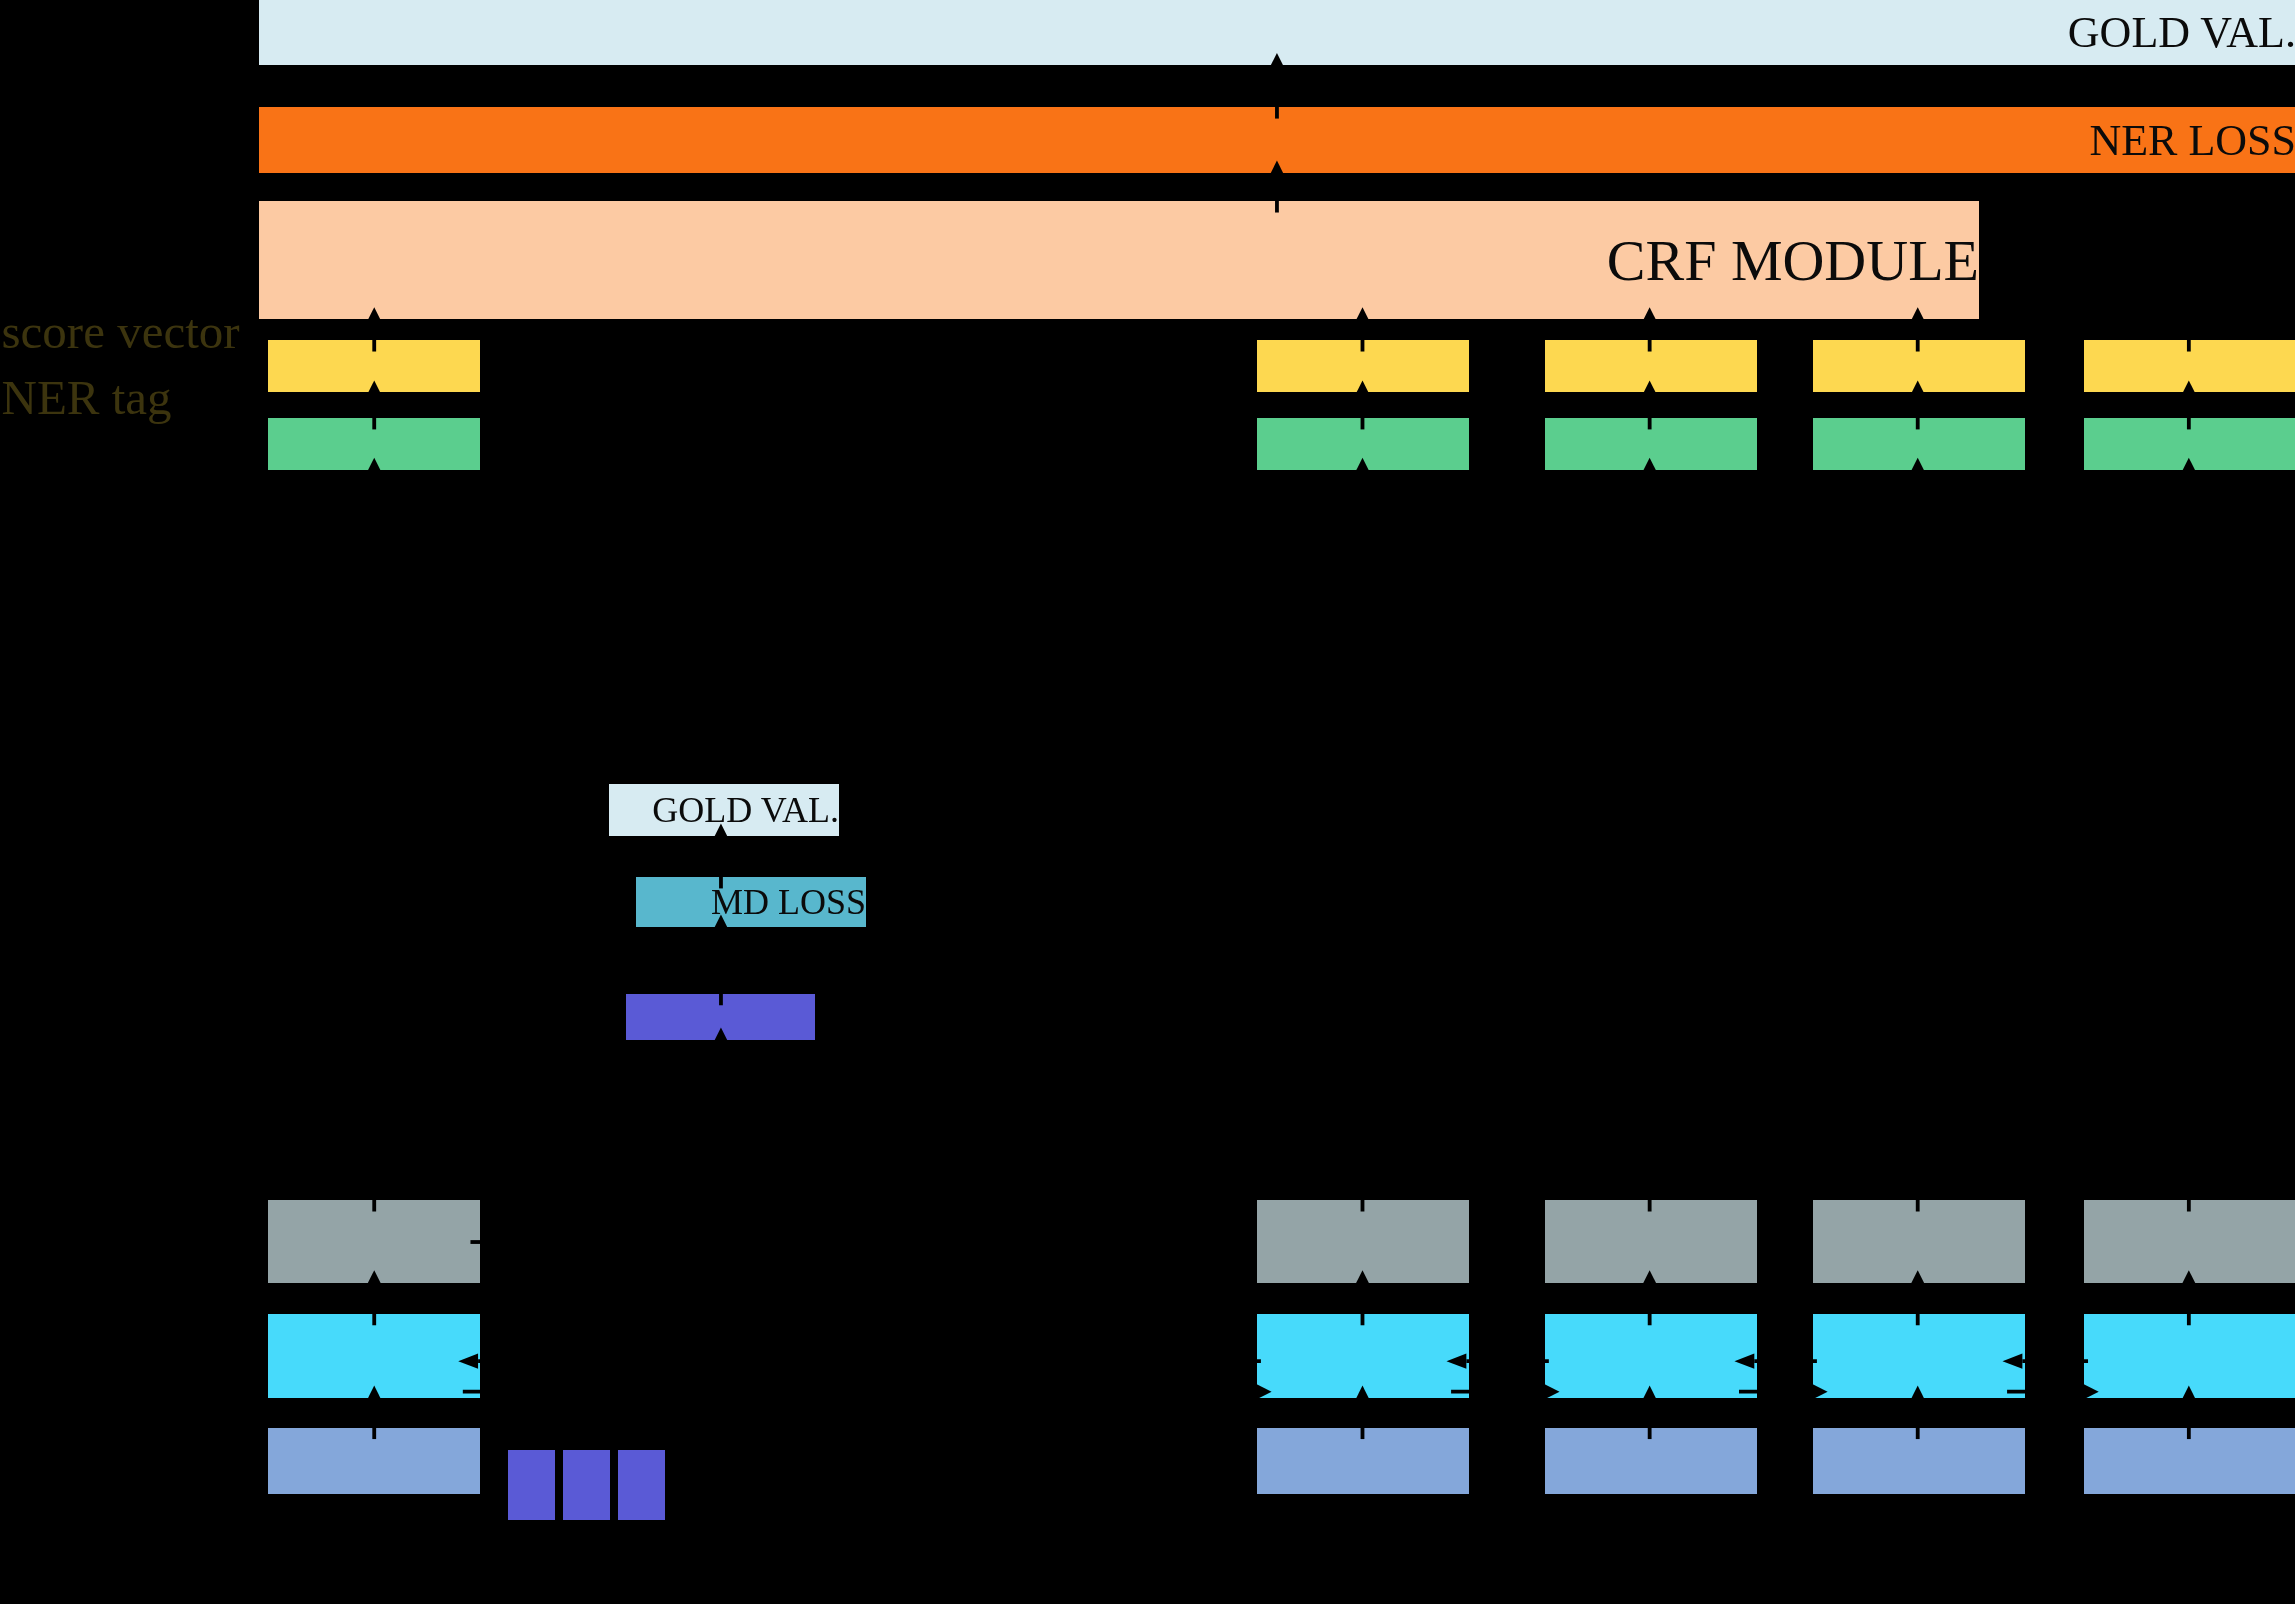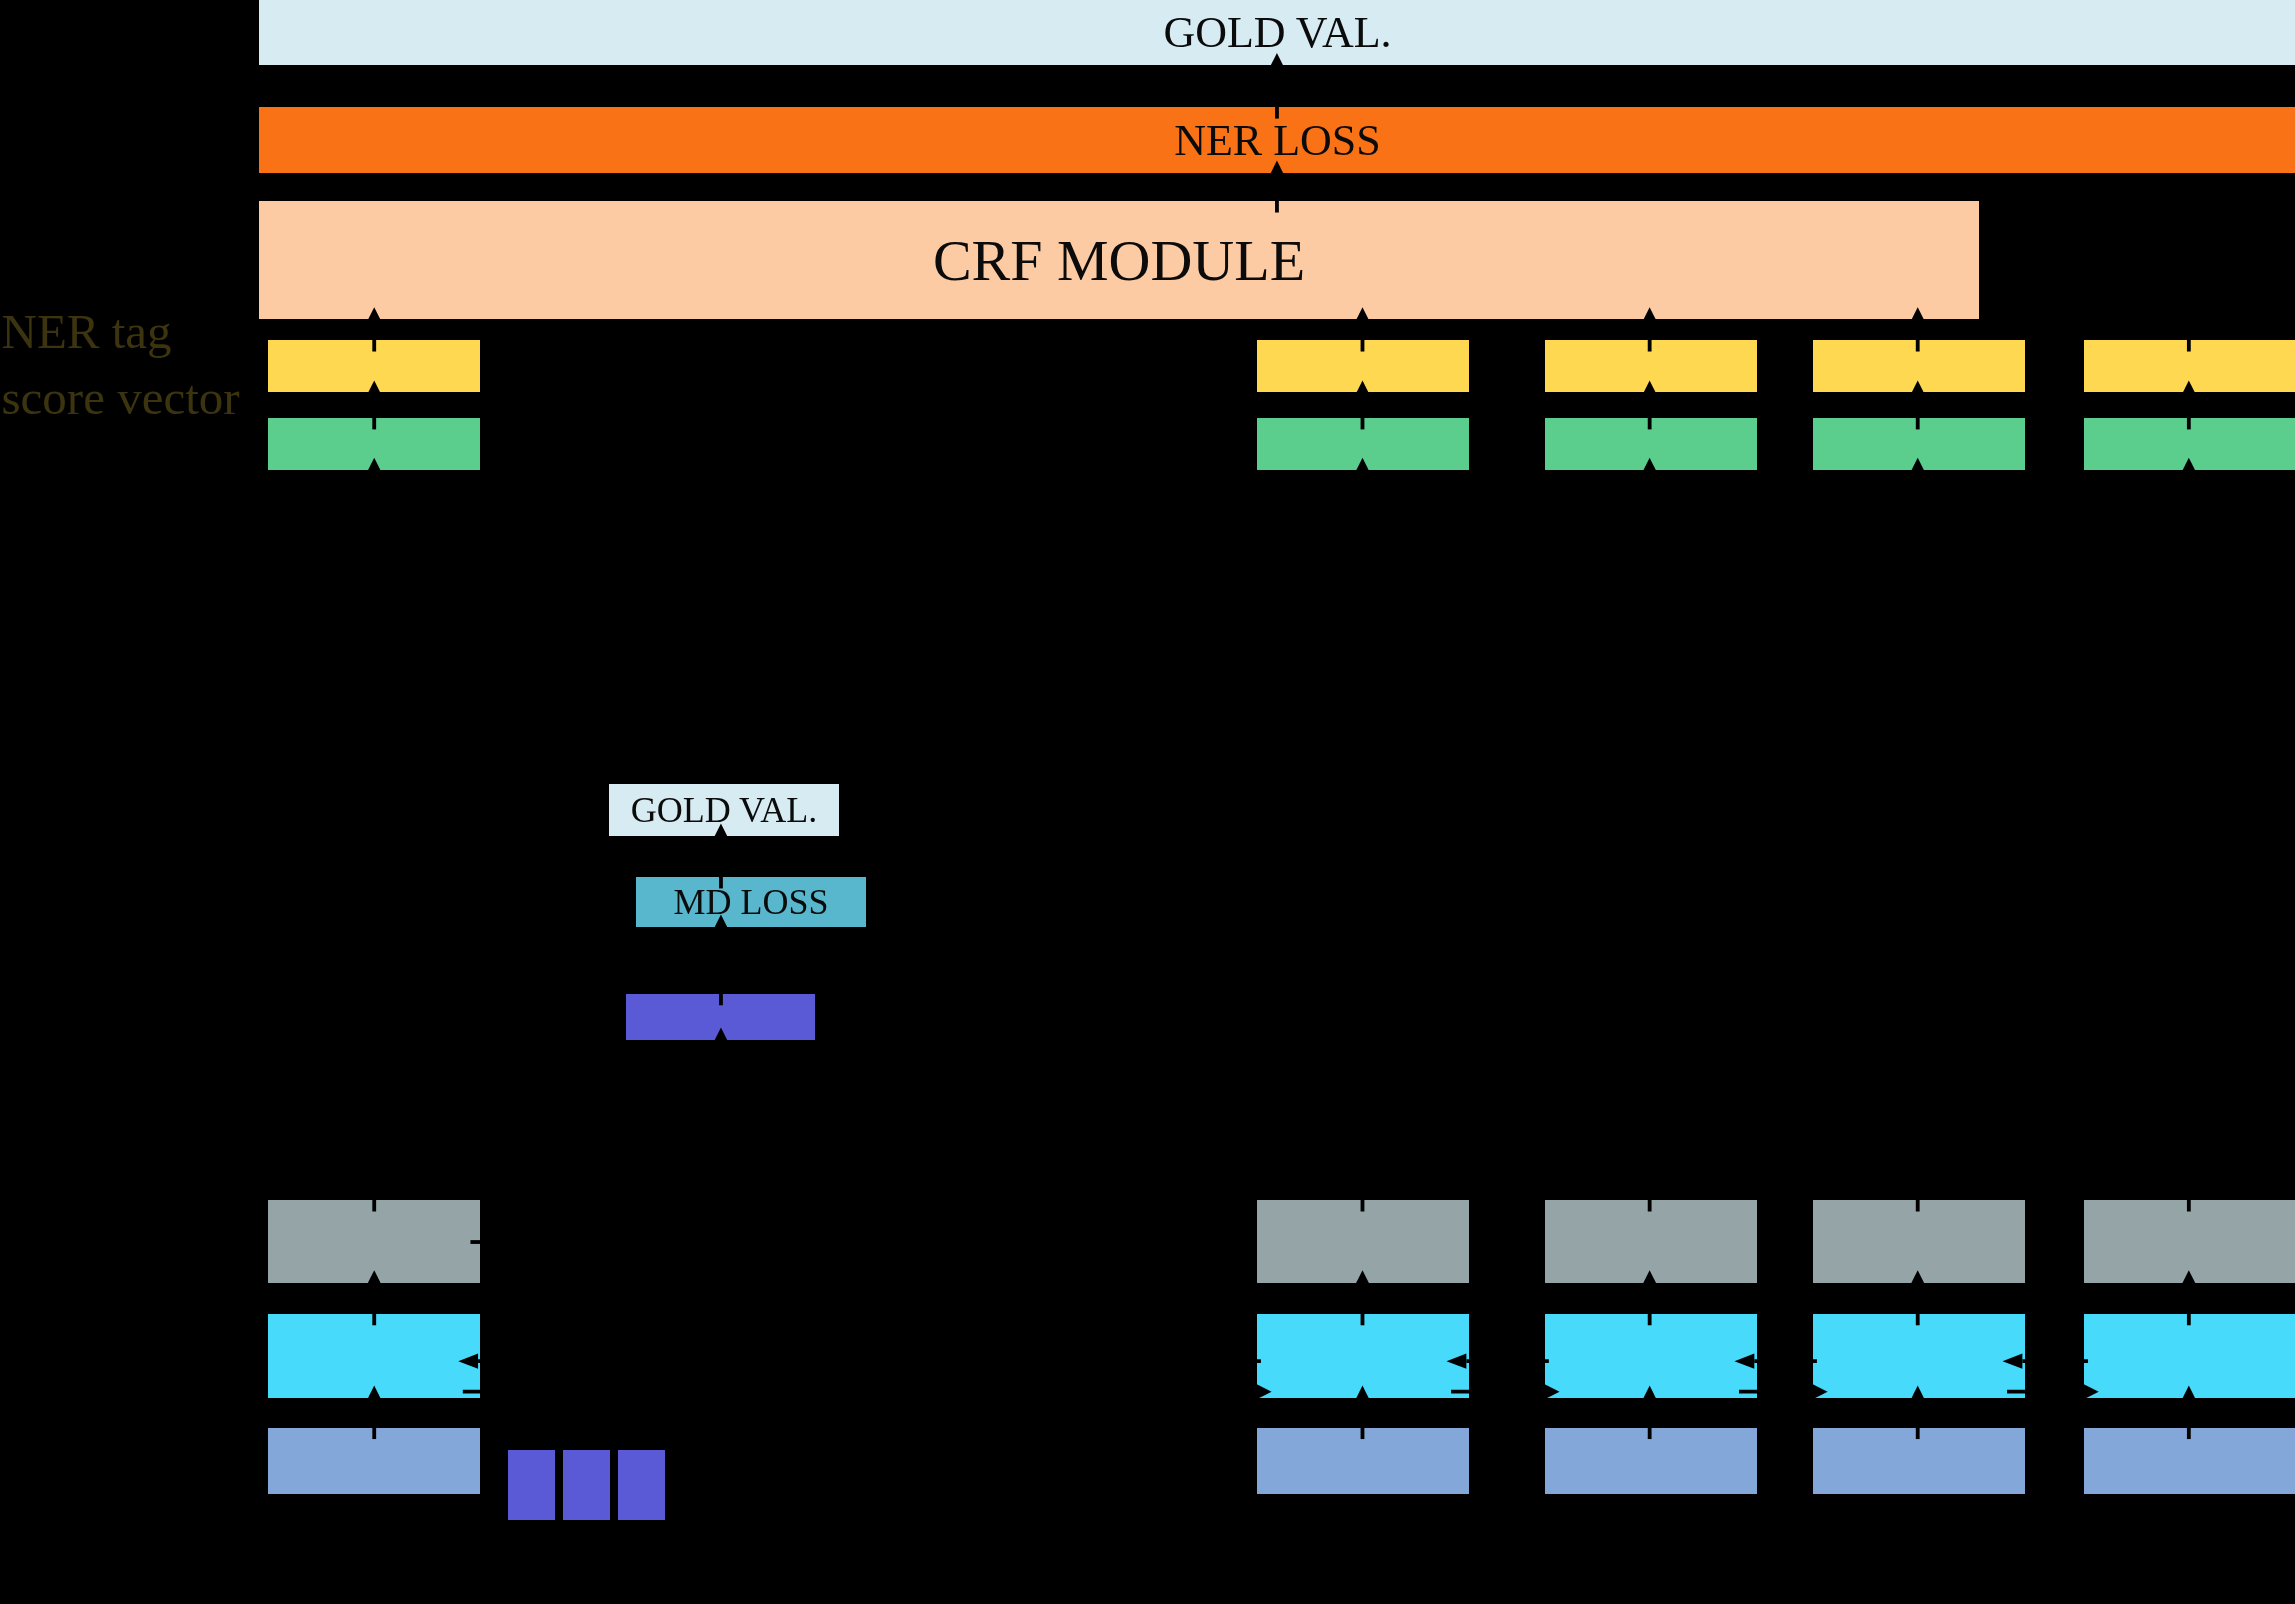--- a/index.html
+++ b/index.html
@@ -12,21 +12,21 @@
     width: 2295px;
     height: 1605px;
     background: #000000;
     overflow: hidden;
     font-family: "Liberation Serif", "DejaVu Serif", serif;
   }
   .box {
     position: absolute;
     display: flex;
     align-items: center;
-    justify-content: center;
+    justify-content: flex-end;
     color: #0b0b0b;
     box-sizing: border-box;
   }
   
   .bar-goldval {
     left: 259px; top: 0px; width: 2037px; height: 65px;
     background: #d7ebf2; font-size: 44px;
   }
   .bar-nerloss {
     left: 259px; top: 107px; width: 2037px; height: 66px;
@@ -95,22 +95,22 @@
     <span>GOLD VAL.</span>
   </div>
   <div class="box bar-nerloss">
     <span>NER LOSS</span>
   </div>
   <div class="box bar-crf">
     <span>CRF MODULE</span>
   </div>
 
   <div class="side-label">
+    <div>score vector</div>
     <div>NER tag</div>
-    <div>score vector</div>
   </div>
 
   <div class="box tag-top c1"></div>
   <div class="box tag-top c2"></div>
   <div class="box tag-top c3"></div>
   <div class="box tag-top c4"></div>
   <div class="box tag-top c5"></div>
   <div class="box tag-bottom c1"></div>
   <div class="box tag-bottom c2"></div>
   <div class="box tag-bottom c3"></div>

